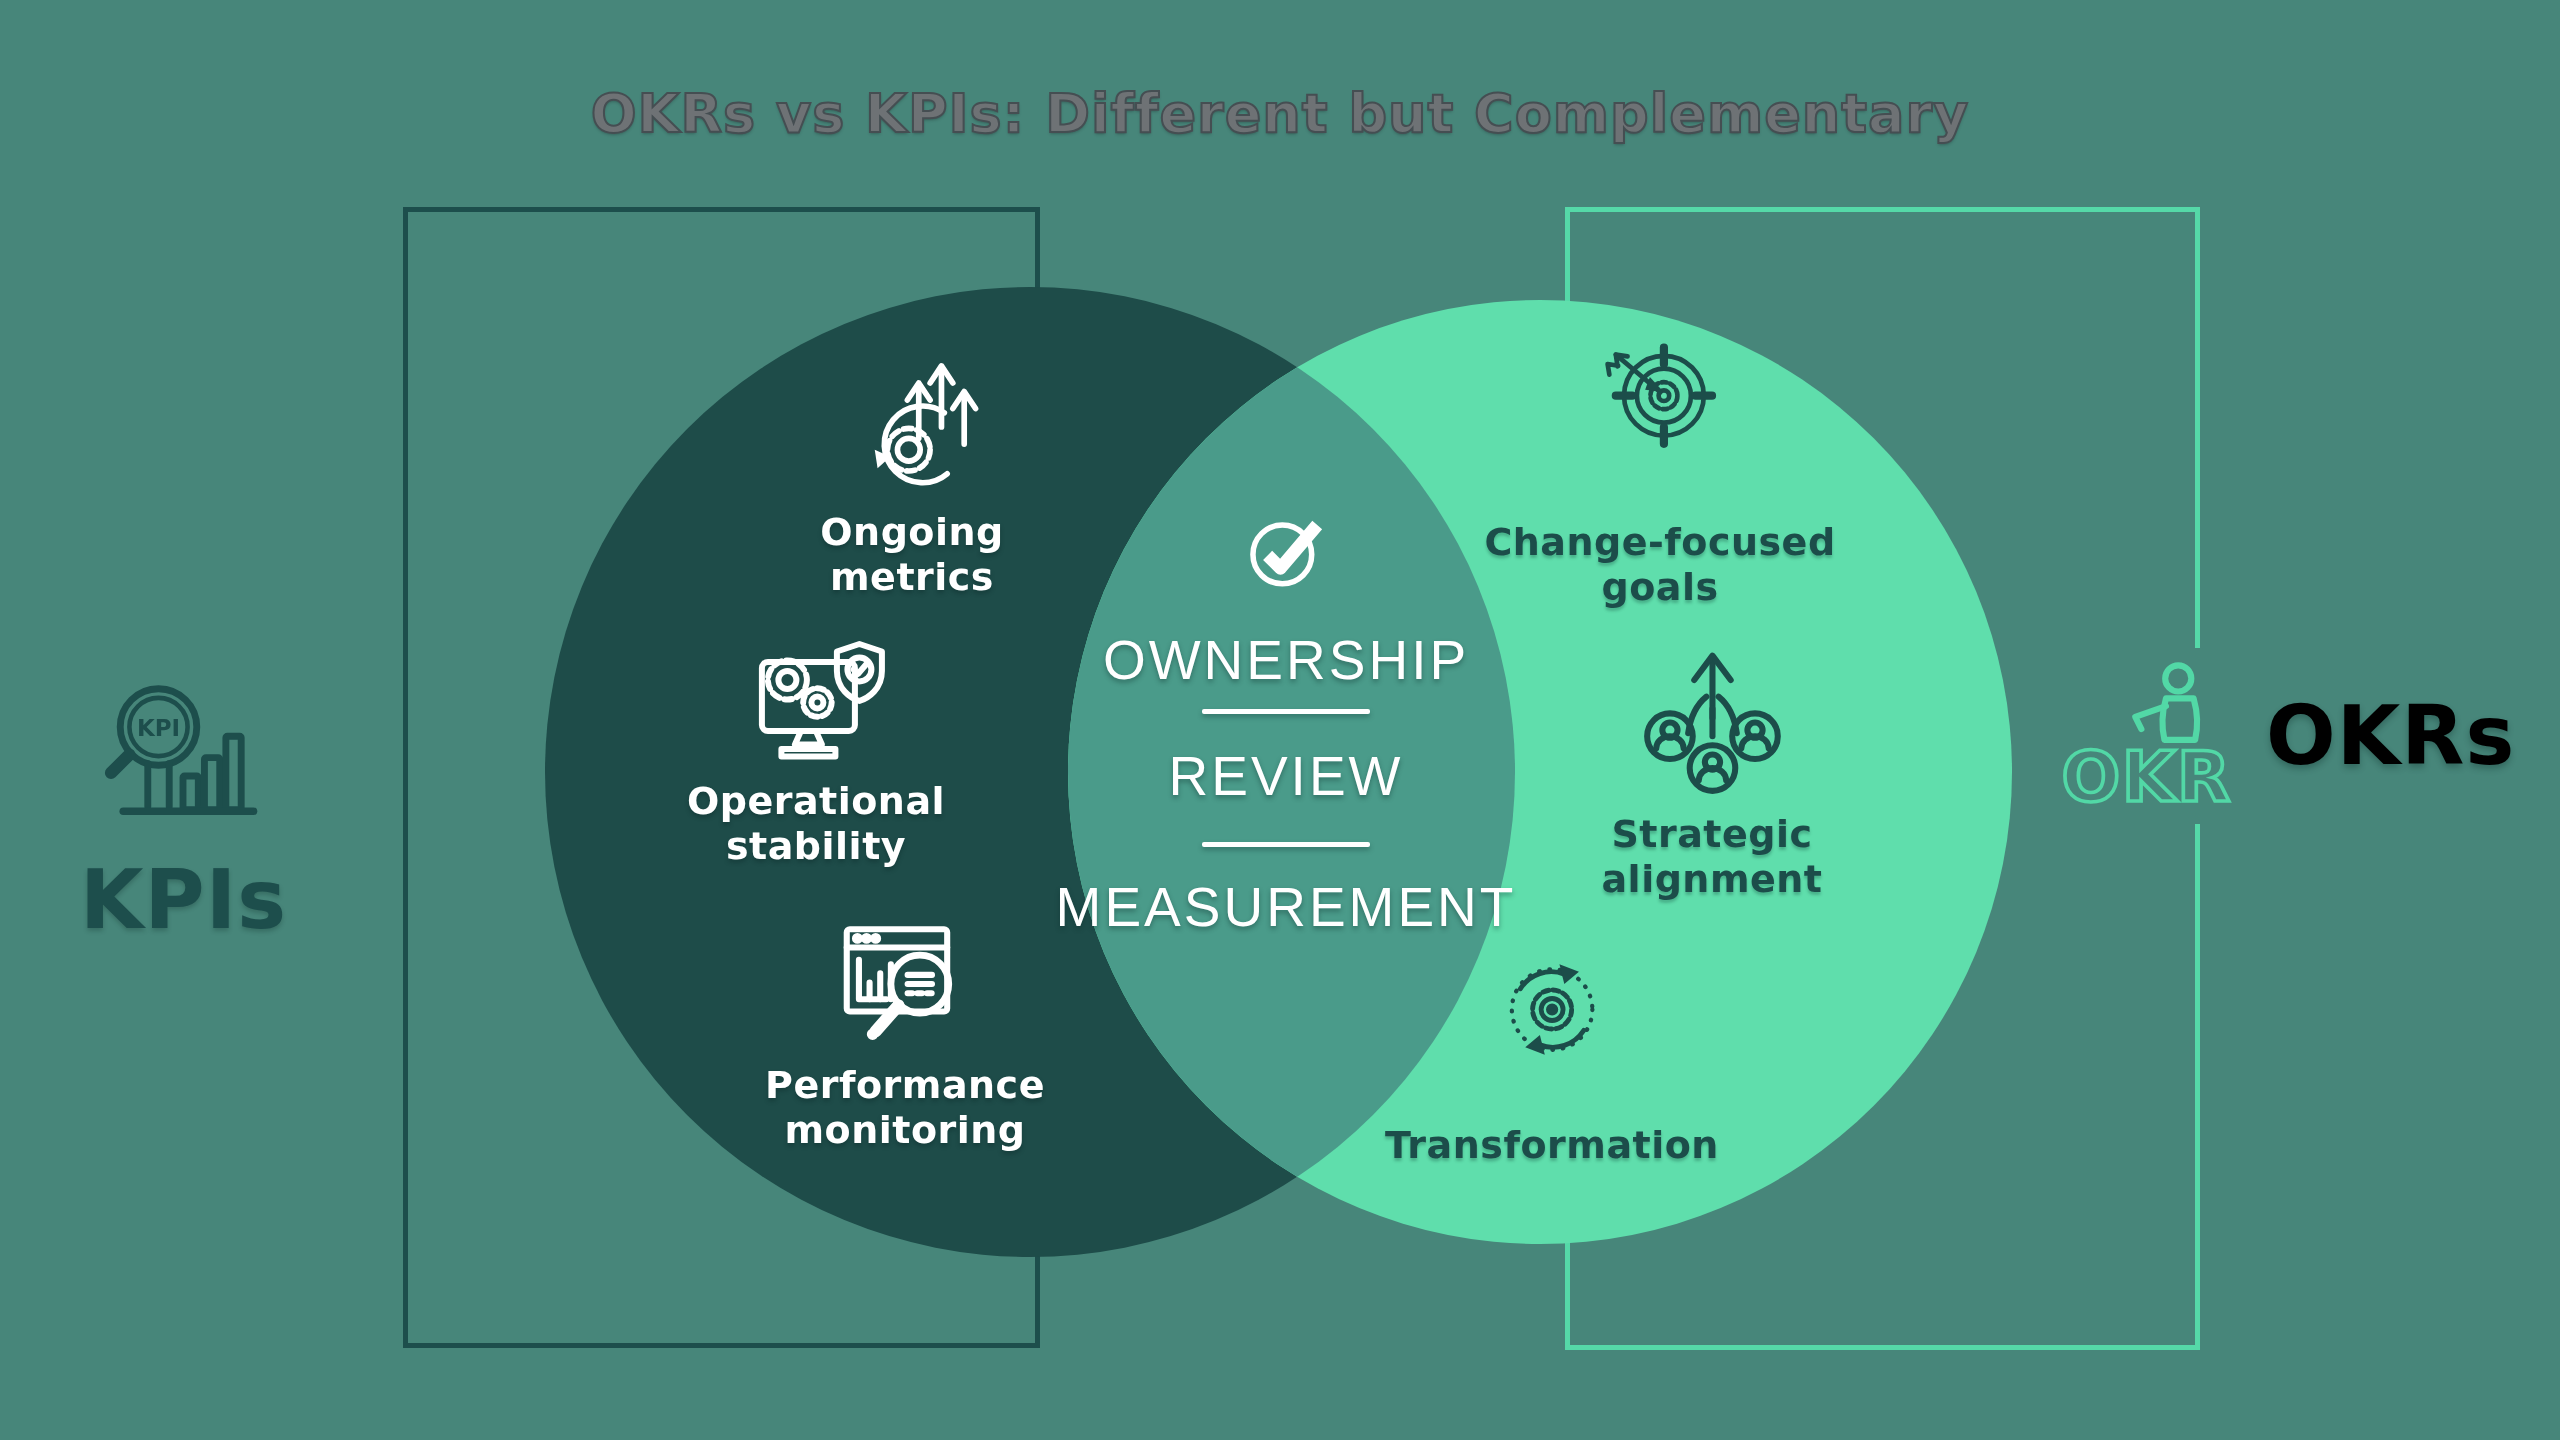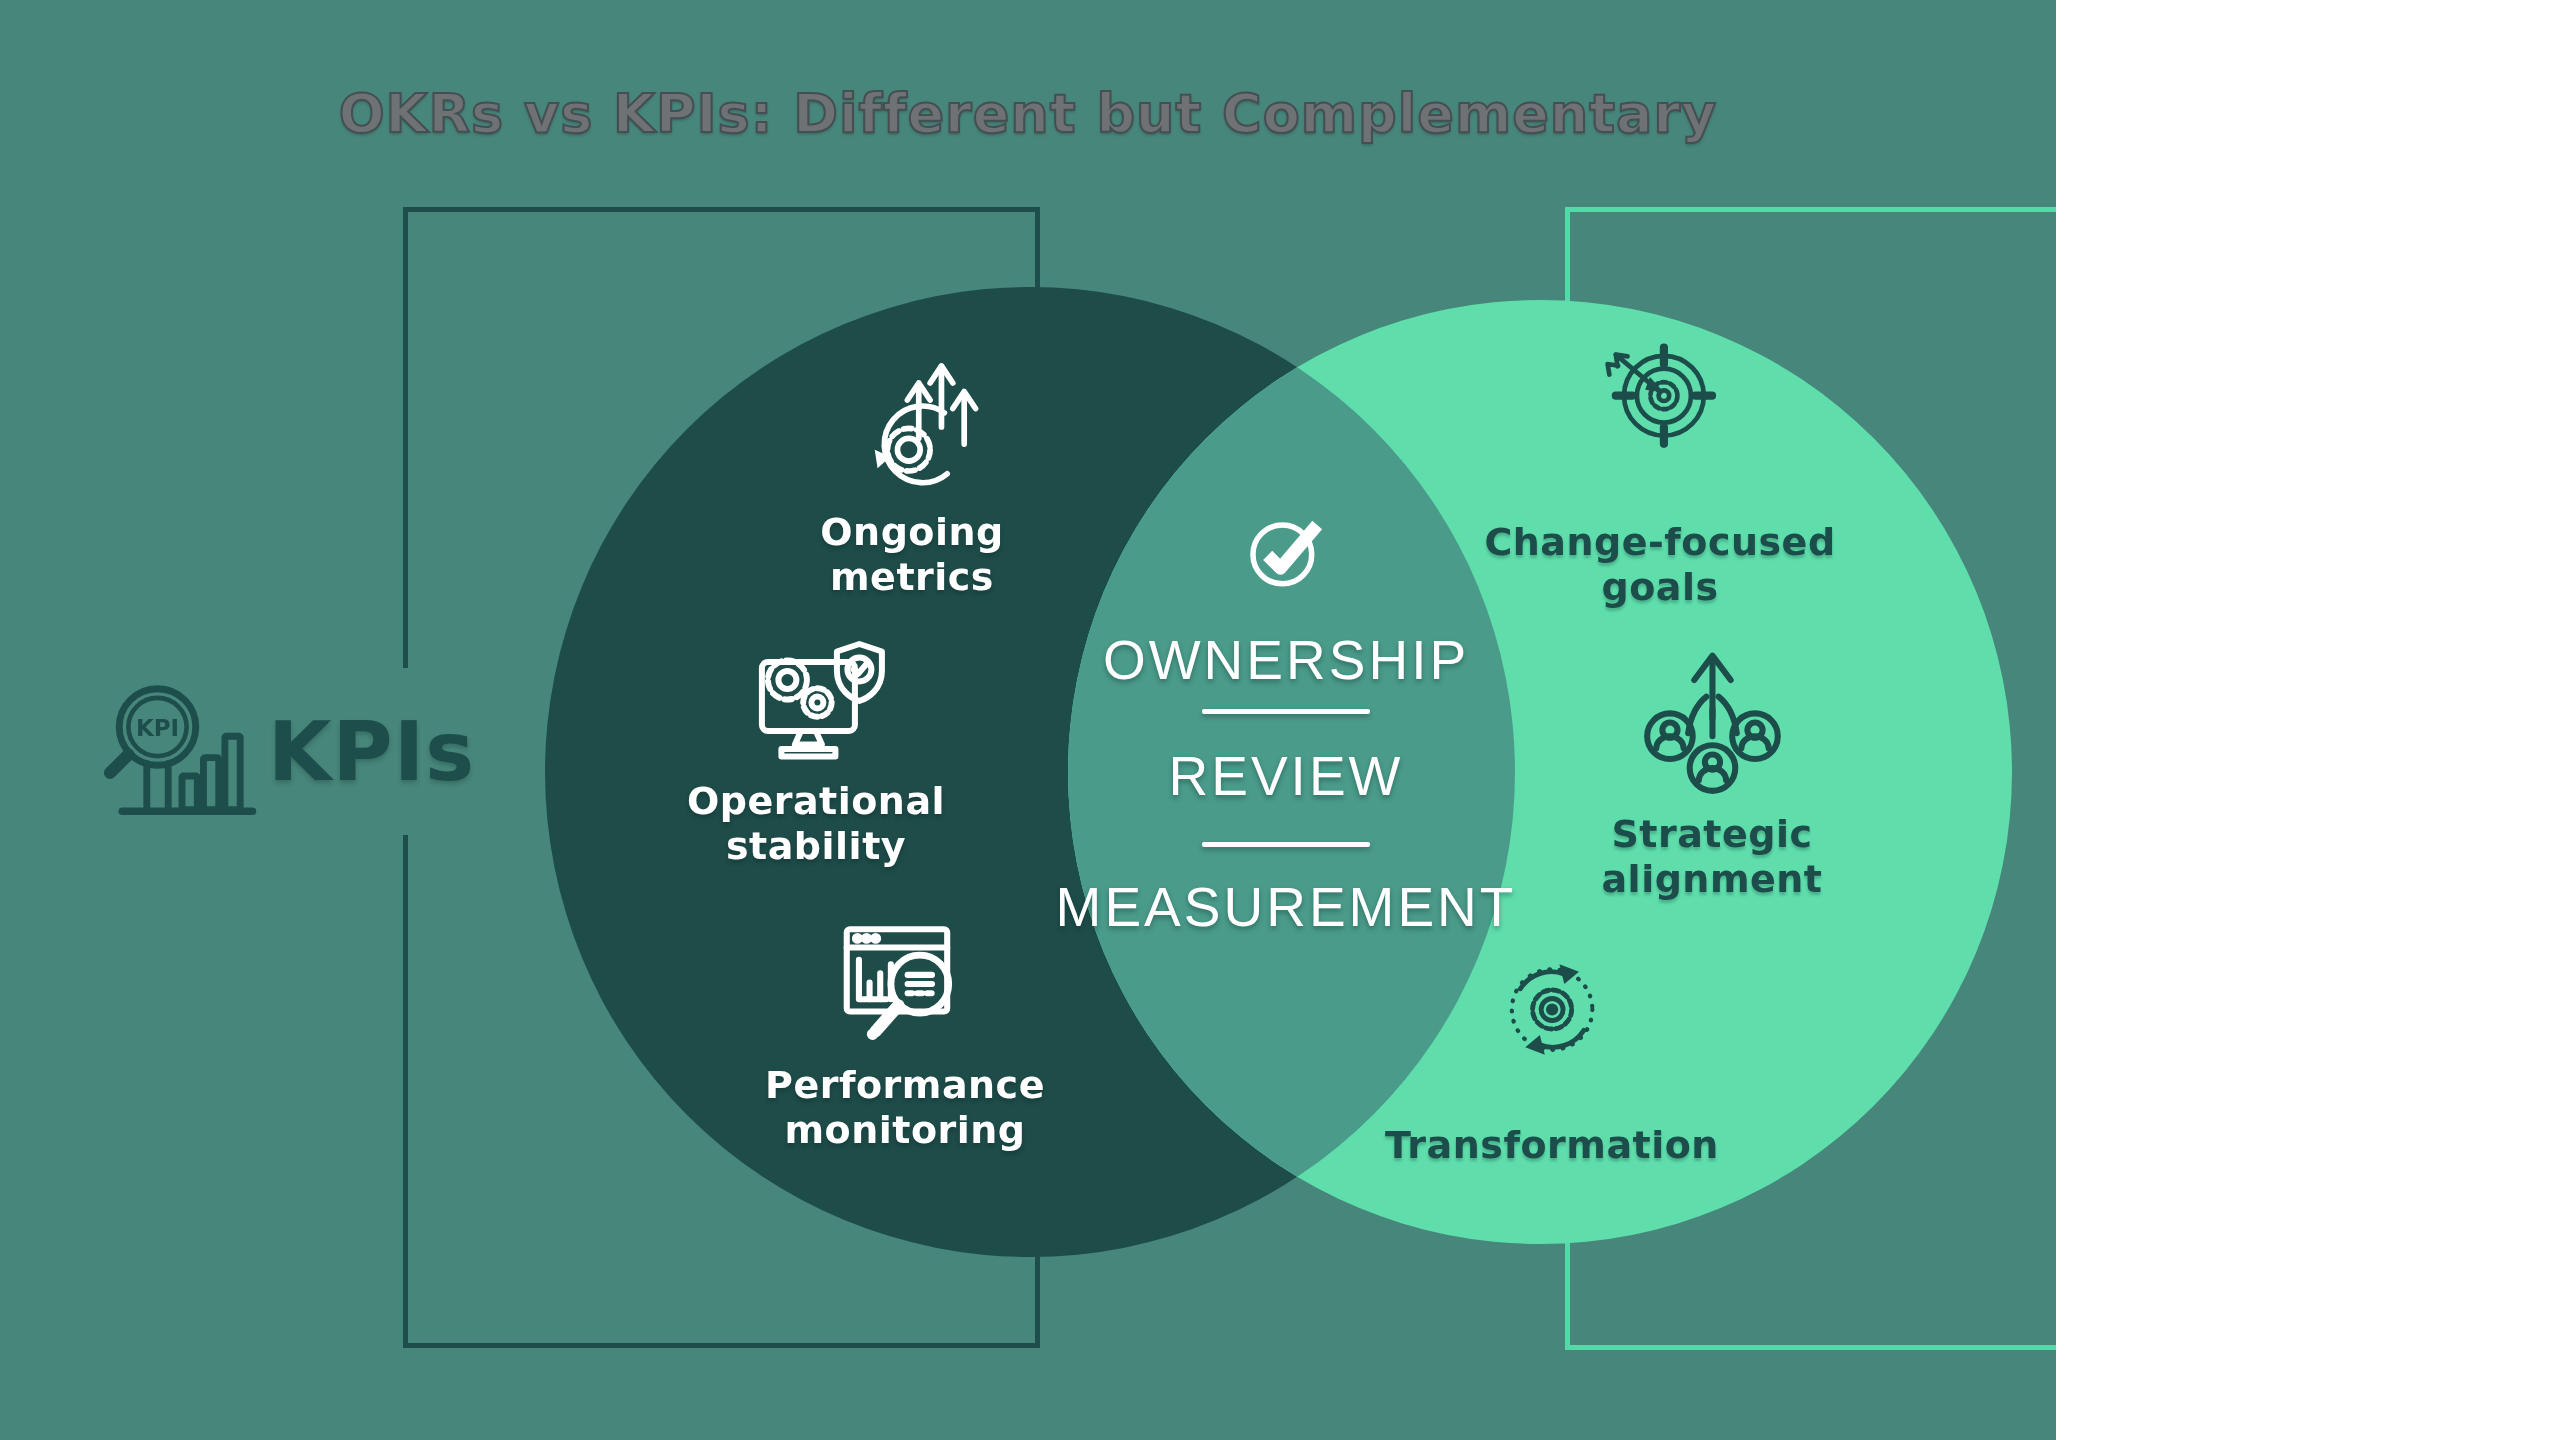--- a/index.html
+++ b/index.html
@@ -1,17 +1,17 @@
 <!DOCTYPE html>
 <html><head>
 <meta charset="utf-8">
 <style>
   html,body{margin:0;padding:0;}
   body{width:2560px;height:1440px;overflow:hidden;font-family:"DejaVu Sans",sans-serif;}
-  .stage{position:relative;width:2056px;height:1440px;background:#47867A;overflow:hidden;}
+  .stage{position:relative;width:2560px;height:1440px;background:#47867A;overflow:hidden;}
 
   
   .title{
     position:absolute;left:0;right:0;top:82px;text-align:center;
     font-size:54px;font-weight:700;letter-spacing:1px;
     color:#6E7275;-webkit-text-stroke:2px #454E52;
     text-shadow:0 2px 3px rgba(25,35,38,.35);
   }
 
   
@@ -40,21 +40,21 @@
   .divider{width:168px;height:5px;background:#FFFFFF;border-radius:2px;
            box-shadow:0 3px 5px rgba(12,45,42,.35);}
   .dv-1{margin-top:24px;}
   .ow-2{margin-top:37px;}
   .dv-2{margin-top:41px;}
   .ow-3{margin-top:35px;}
 
   
   .side-group{position:absolute;z-index:4;display:flex;align-items:center;
               background:#47867A;padding:10px 14px 10px 18px;}
-  .kpi-group{left:78px;top:668px;}
+  .kpi-group{left:62px;top:668px;gap:34px;flex-direction:column;}
   .okr-group{left:2042px;top:648px;gap:34px;}
   .side-label{font-size:82px;font-weight:700;line-height:1;letter-spacing:1px;}
   .kpi-group .side-label{color:#1D4E4C;text-shadow:0 3px 4px rgba(10,40,36,.25);}
   .okr-group .side-label{color:#000000;text-shadow:0 4px 6px rgba(10,40,36,.3);}
 
   .icon{display:block;}
 </style>
 </head>
 <body>
 

